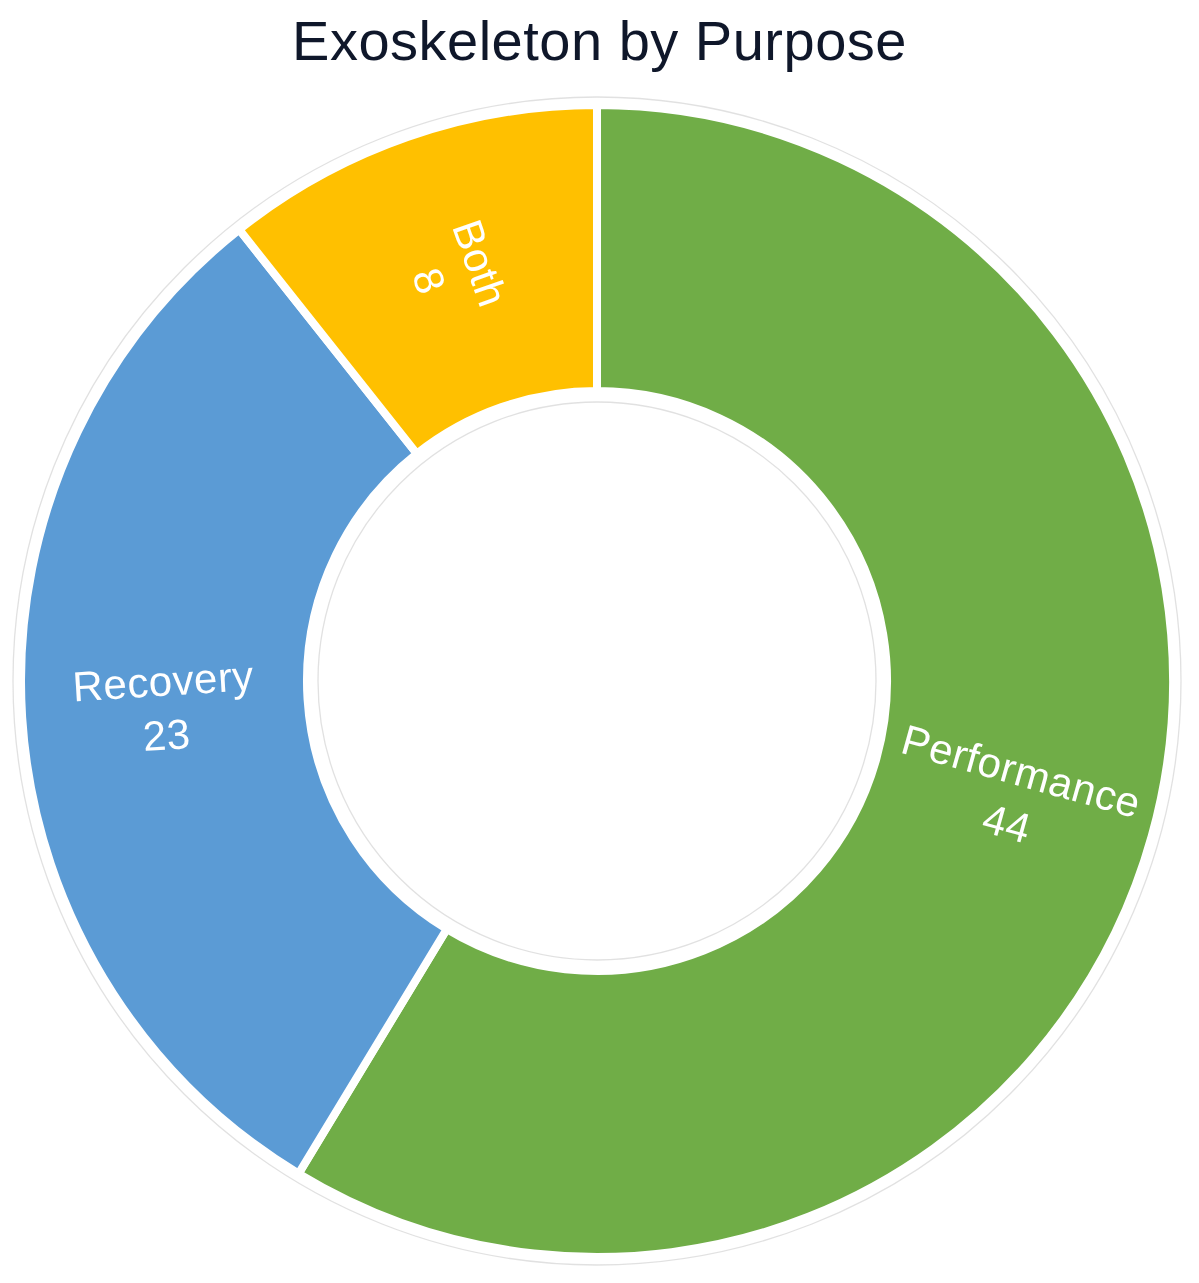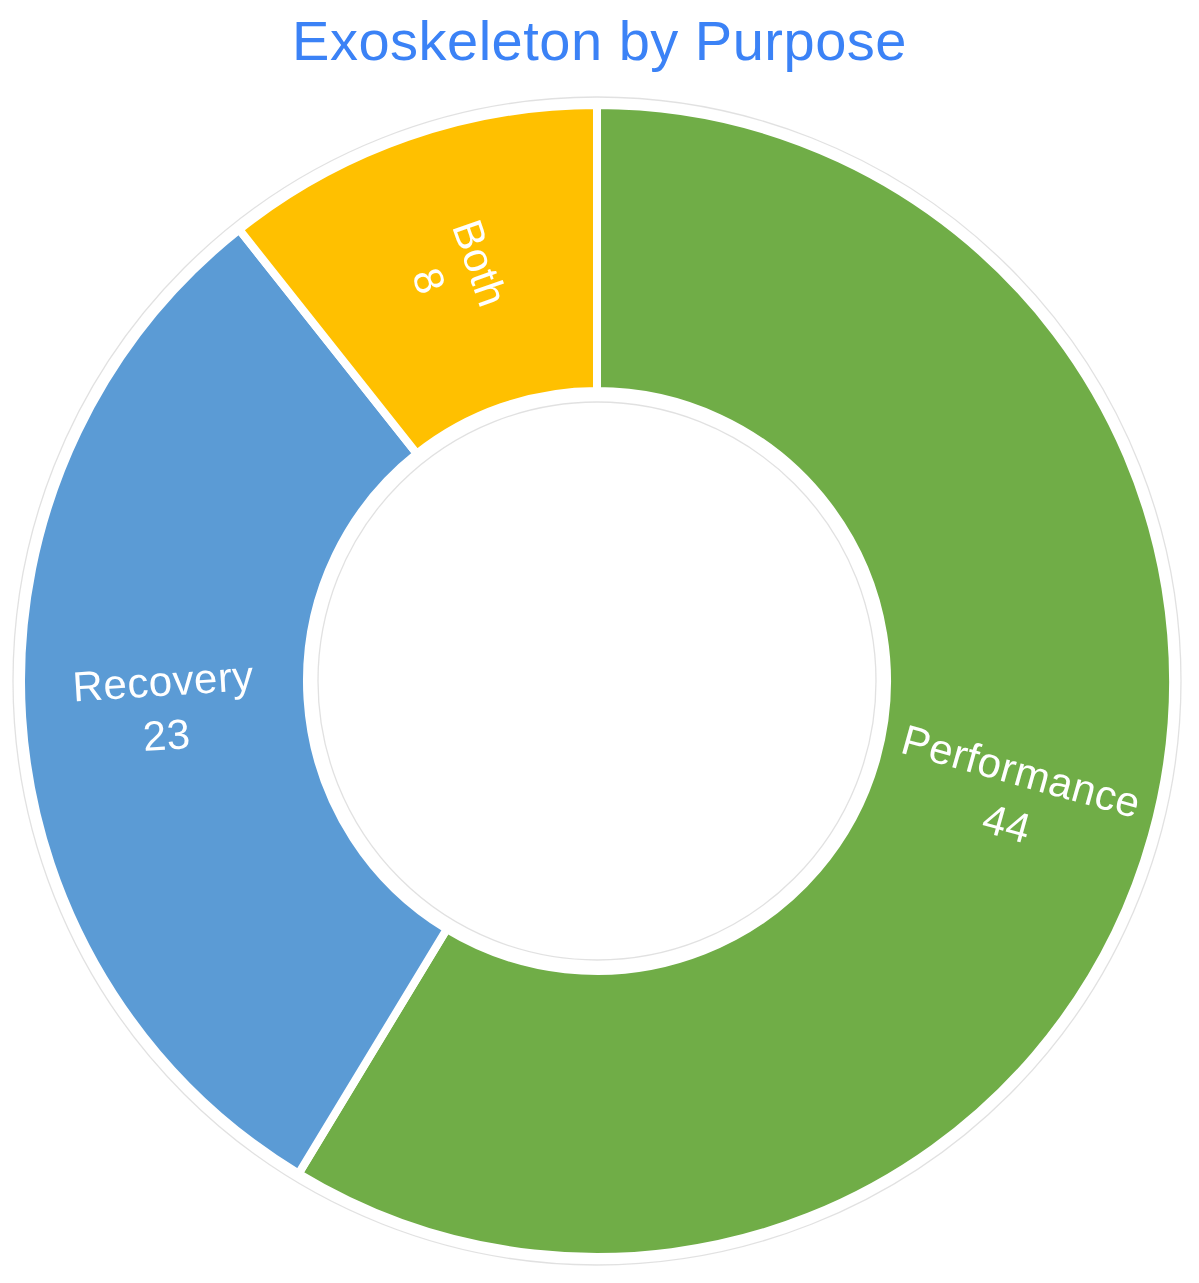--- a/index.html
+++ b/index.html
@@ -32,21 +32,21 @@
   }
   .slice-label-text {
     font-family: "Liberation Sans", sans-serif;
     font-size: 42px;
     letter-spacing: 0.5px;
   }
 </style>
 </head>
 <body>
 
-<div class="chart-title" style="color: #3b82f6;">Exoskeleton by Purpose</div>
+<div class="chart-title" style="color: #0f172a;">Exoskeleton by Purpose</div>
 
 <svg id="donut-svg" width="1199" height="1283" viewBox="0 0 1199 1283">
     <circle cx="597" cy="681" r="584" fill="none" stroke="#C8C8C8" stroke-width="1.3" stroke-opacity="0.55"></circle>
     <circle cx="597" cy="681" r="279" fill="none" stroke="#C8C8C8" stroke-width="1.3" stroke-opacity="0.55"></circle>
     <path d="M 597 105 A 576 576 0 1 1 298.61644260107715 1173.689813852452 L 446.77216728179235 929.055635446547 A 290 290 0 1 0 597 391 Z" fill="#70AD47" stroke="#FFFFFF" stroke-width="8" stroke-linejoin="miter"></path>
     <path d="M 298.61644260107715 1173.689813852452 A 576 576 0 0 1 239.21887855969305 229.59256858031637 L 416.8671437192899 453.7288973755065 A 290 290 0 0 0 446.77216728179235 929.055635446547 Z" fill="#5B9BD5" stroke="#FFFFFF" stroke-width="8" stroke-linejoin="miter"></path>
     <path d="M 239.21887855969305 229.59256858031637 A 576 576 0 0 1 596.9999999999999 105 L 596.9999999999999 391 A 290 290 0 0 0 416.8671437192899 453.7288973755065 Z" fill="#FFC000" stroke="#FFFFFF" stroke-width="8" stroke-linejoin="miter"></path>
     <g transform="translate(1014.0493914233859,797.44228232641) rotate(15.6)">
       <text x="0" y="-27" text-anchor="middle" dominant-baseline="central" class="slice-label-text" fill="#FFFFFF">Performance</text>
       <text x="0" y="27" text-anchor="middle" dominant-baseline="central" class="slice-label-text" fill="#FFFFFF">44</text>

